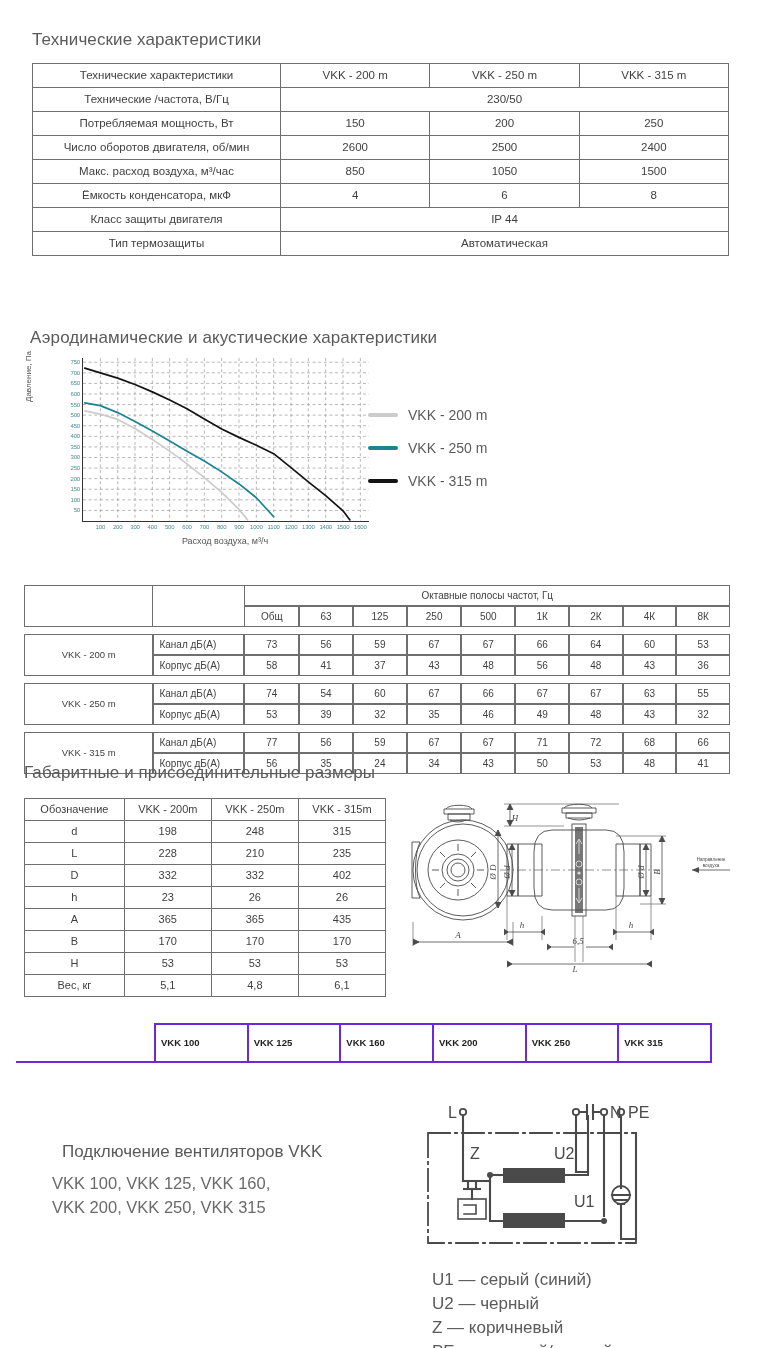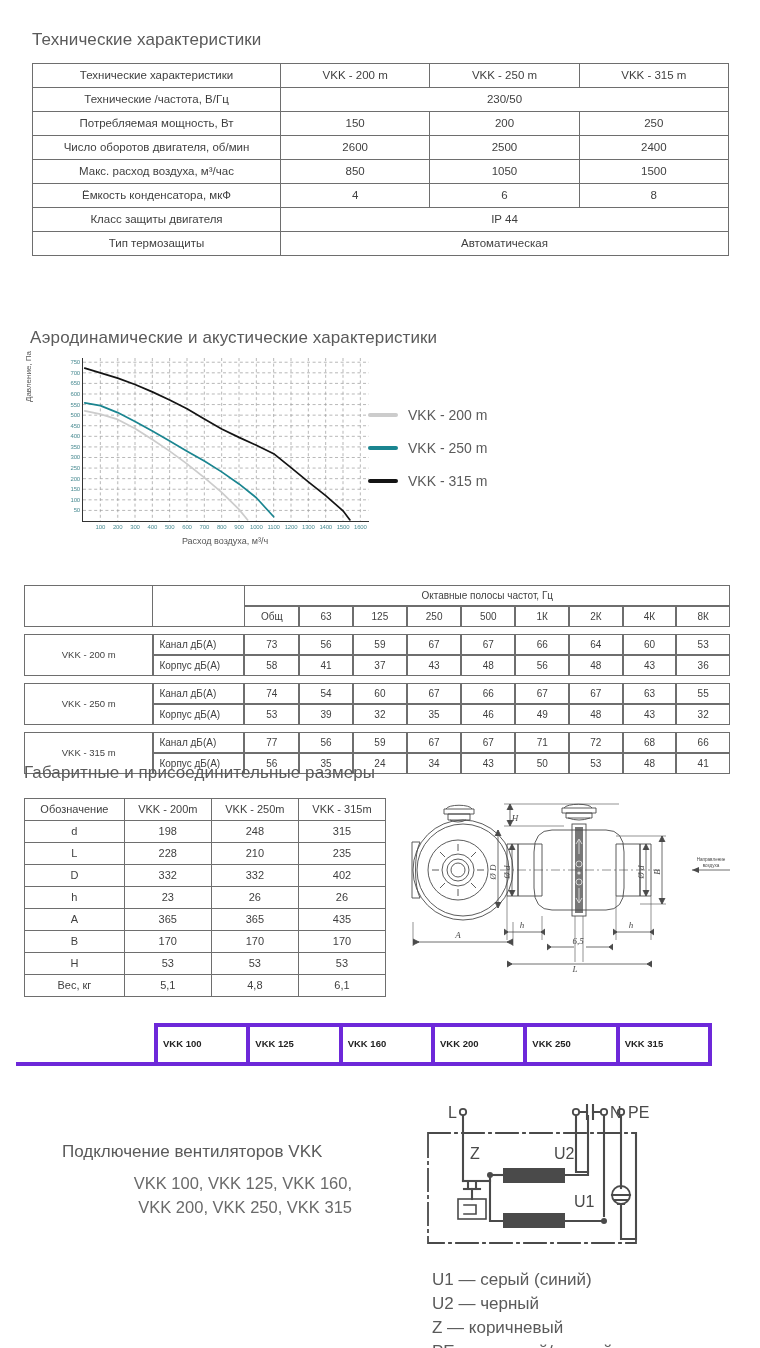--- a/index.html
+++ b/index.html
@@ -190,42 +190,42 @@
     position: absolute;
     left: 16px;
     top: 1023px;
     width: 696px;
   }
   #reg td {
     font-size: 9.5px;
     text-align: left;
     padding: 2px 5px;
     color: #222;
-    border: 4px solid #6d28d9;
+    border: 2px solid #6d28d9;
   }
   #reg td.rlab { width: 128px; height: 33px; }
   #reg td.rhead { height: 15px; font-weight: bold; }
   #reg td.rval { line-height: 1.35; }
   #reg td.corner { border-left: none; border-top: none; }
 
   
   #conn-title {
     position: absolute;
     left: 62px;
     top: 1142px;
     font-size: 17px;
     color: #5a5a5a;
     white-space: nowrap;
   }
   #conn-models {
     position: absolute;
     left: 52px;
     top: 1172px;
     width: 300px;
-    text-align: right;
+    text-align: left;
     font-size: 16.5px;
     color: #6a6a6a;
     line-height: 1.45;
   }
   #legend-notes {
     position: absolute;
     left: 432px;
     top: 1268px;
     font-size: 17px;
     color: #5a5a5a;

